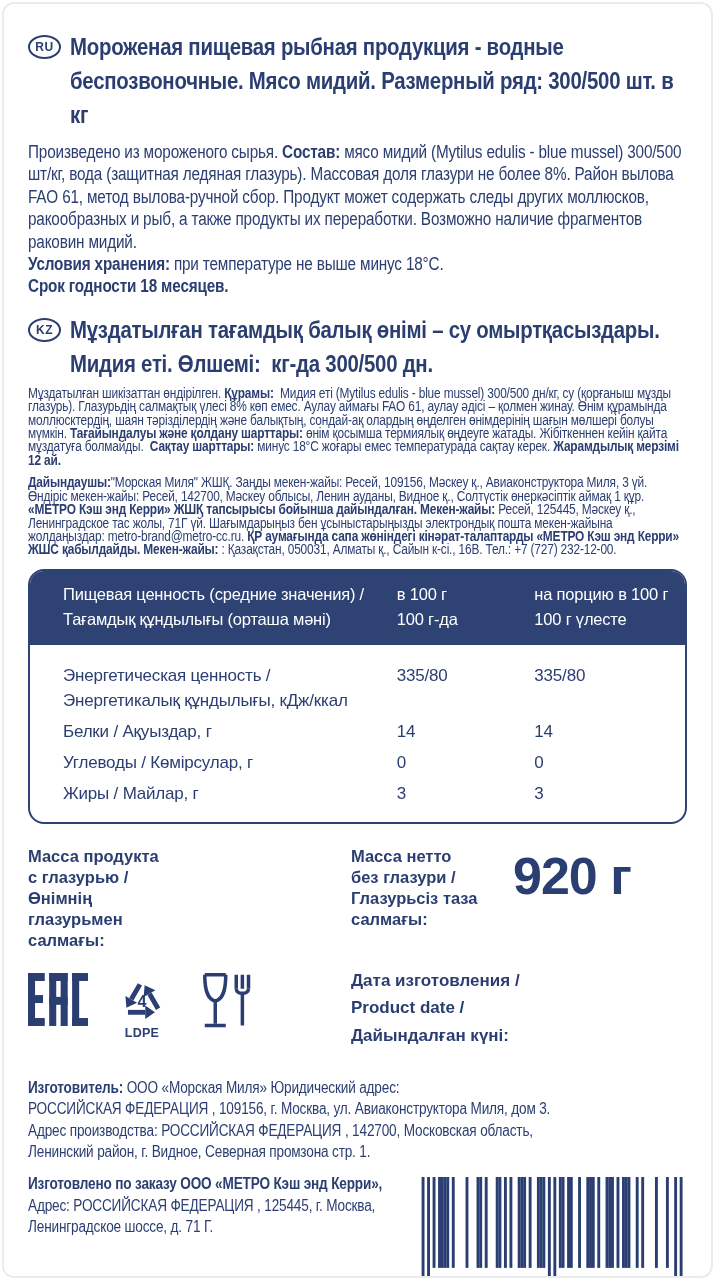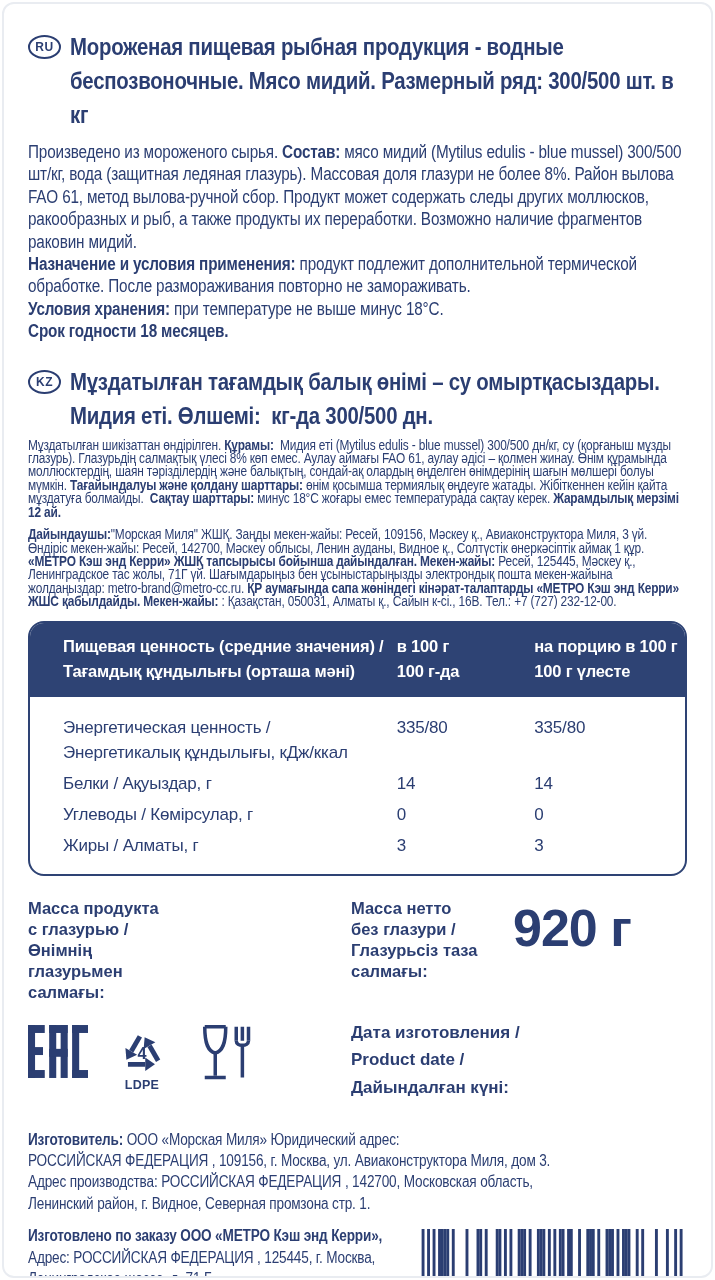--- a/index.html
+++ b/index.html
@@ -18,31 +18,31 @@
     border:2.5px solid #2b3e72; border-radius:50%; display:flex; align-items:center;
     justify-content:center; font-size:12px; font-weight:bold; letter-spacing:.5px; }
   .lang-title { flex:1; }
   .lang-title .cond { font-size:24px; line-height:34px; font-weight:bold; letter-spacing:-.3px; }
 
   
   .ru-body { margin-top:9px; }
   .ru-body p .cond, .ru-body .cond { font-size:18px; line-height:22.4px; letter-spacing:-.2px; }
   .ru-body p { margin:0; }
 
-  .kz-head { margin-top:22px; }
+  .kz-head { margin-top:15px; }
   .kz-body { margin-top:6px; }
   .kz-body .cond { font-size:14px; line-height:13.4px; letter-spacing:-.2px; }
   .producer-kz { margin-top:9px; }
   .producer-kz .cond { font-size:14px; line-height:13.4px; letter-spacing:-.2px; }
 
   
   .nt-wrap { margin-top:12px; border:2.5px solid #2e4374; border-radius:16px; overflow:hidden; }
   table { width:100%; border-collapse:collapse; }
   thead th { background:#2e4374; color:#fff; text-align:left; vertical-align:top;
-    font-size:16.5px; line-height:25px; font-weight:bold; padding:11px 0 13px 0;
+    font-size:16.5px; line-height:25px; font-weight:normal; padding:11px 0 13px 0;
     white-space:pre-line; letter-spacing:-.2px; }
   th:first-child, tbody td:first-child { padding-left:33px; width:56%; }
   th:nth-child(2), tbody td:nth-child(2) { width:21%; }
   tbody td { font-size:17px; line-height:25px; vertical-align:top; padding:3px 0;
     white-space:pre-line; letter-spacing:-.2px; }
   tbody tr:first-child td { padding-top:18px; }
   tbody tr:last-child td { padding-bottom:16px; }
 
   
   .mass-row { margin-top:22px; display:flex; align-items:flex-start; }
@@ -75,23 +75,20 @@
     <span class="lang-badge">RU</span>
     <div class="lang-title">
       <div class="cond pre">Мороженая пищевая рыбная продукция - водные
 беспозвоночные. Мясо мидий. Размерный ряд: 300/500 шт. в кг</div>
     </div>
   </div>
 
   <div class="ru-body">
     <p>
         <span class="cond" style="display:block"><span>Произведено из мороженого сырья. </span><span class="b">Состав: </span><span>мясо мидий (Mytilus edulis - blue mussel) 300/500 шт/кг, вода (защитная ледяная глазурь). Массовая доля глазури не более 8%. Район вылова FAO 61, метод вылова-ручной сбор. Продукт может содержать следы других моллюсков, ракообразных и рыб, а также продукты их переработки. Возможно наличие фрагментов раковин мидий.</span></span>
-      </p>
-    <p>
-        <span class="cond" style="display:block"><span class="b">Назначение и условия применения: </span><span>продукт подлежит дополнительной термической обработке. После размораживания повторно не замораживать.</span></span>
       </p>
     <p>
         <span class="cond" style="display:block"><span class="b">Условия хранения: </span><span>при температуре не выше минус 18°С.</span></span>
       </p>
     <p>
         <span class="cond" style="display:block"><span class="b">Срок годности 18 месяцев.</span></span>
       </p>
   </div>
 
   <div class="lang-head kz-head">
@@ -132,21 +129,21 @@
             <td>Белки / Ақуыздар, г</td>
             <td>14</td>
             <td>14</td>
           </tr>
           <tr>
             <td>Углеводы / Көмірсулар, г</td>
             <td>0</td>
             <td>0</td>
           </tr>
           <tr>
-            <td>Жиры / Алматы, г</td>
+            <td>Жиры / Майлар, г</td>
             <td>3</td>
             <td>3</td>
           </tr>
         </tbody>
     </table>
   </div>
 
   <div class="mass-row">
     <div class="mass-pair gross">
       <div class="mass-label pre">Масса продукта

